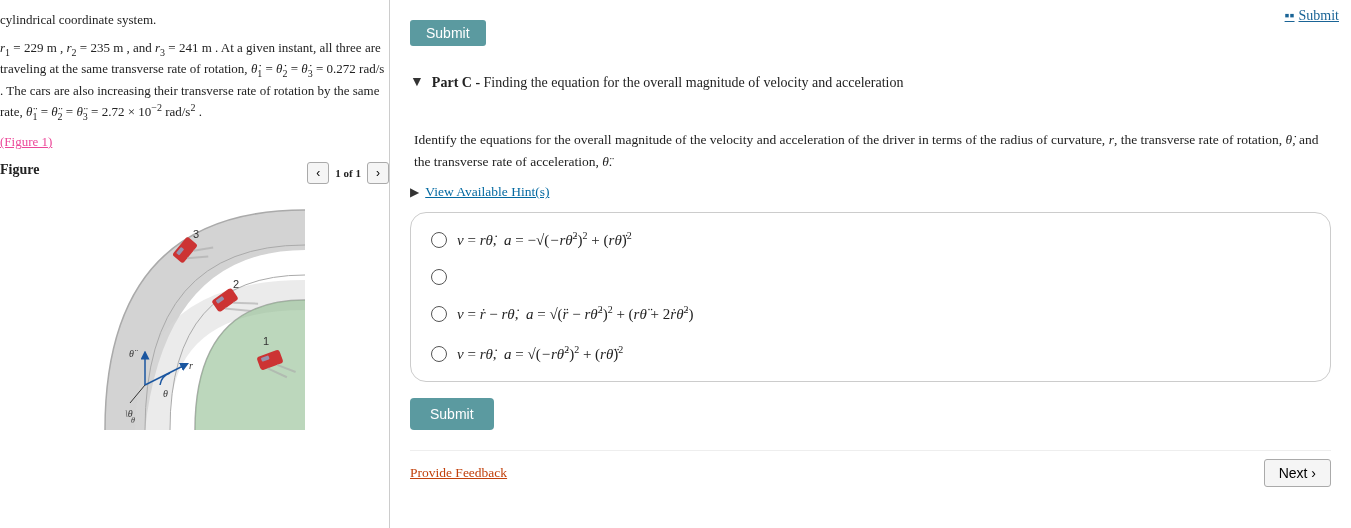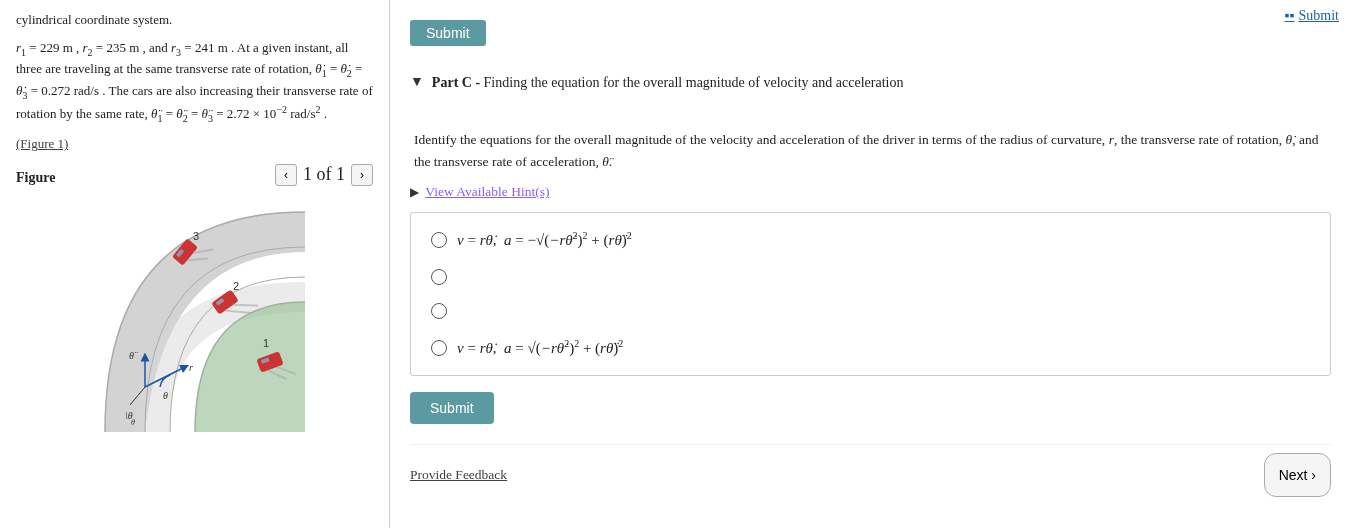--- a/index.html
+++ b/index.html
@@ -2,46 +2,46 @@
 <html><head>
   <meta charset="utf-8">
   <style>
     * { box-sizing: border-box; margin: 0; padding: 0; }
     body { font-family: Georgia, 'Times New Roman', serif; font-size: 14px; color: #222; background: #fff; display: flex; height: 528px; overflow: hidden; }
 
     
     .left-panel {
       width: 390px;
       min-width: 390px;
-      padding: 10px 16px;
+      padding: 10px 0;
       border-right: 1px solid #ccc;
       overflow-y: auto;
       font-size: 13px;
     }
     .left-panel p { margin-bottom: 8px; line-height: 1.5; }
-    .figure-link { color: #404040; text-decoration: underline; cursor: pointer; }
+    .figure-link { color: #ec4899; text-decoration: underline; cursor: pointer; }
     .figure-section { margin-top: 10px; }
     .figure-header {
       display: flex;
-      align-items: flex-end;
+      align-items: flex-start;
       justify-content: space-between;
       margin-bottom: 6px;
     }
     .figure-title { font-weight: bold; font-size: 14px; }
     .figure-nav { display: flex; align-items: center; gap: 6px; }
     .nav-btn {
       border: 1px solid #aaa;
       background: #f5f5f5;
       cursor: pointer;
       border-radius: 3px;
       width: 22px; height: 22px;
       display: flex; align-items: center; justify-content: center;
       font-size: 12px;
     }
-    .figure-counter { font-size: 18px; }
+    .figure-counter { font-size: 11px; font-weight: bold; }
     .figure-image {
       width: 220px;
       height: 240px;
       margin: 0 auto;
       position: relative;
       overflow: hidden;
     }
 
     
     .figure-svg { width: 100%; height: 100%; }
@@ -109,26 +109,26 @@
 
     
     .hints-section {
       display: flex;
       align-items: center;
       gap: 6px;
       margin-bottom: 12px;
       cursor: pointer;
     }
     .hint-arrow { color: #333; font-size: 12px; }
-    .hint-link { color: #8b5cf6; text-decoration: underline; font-size: 13.5px; }
+    .hint-link { color: #0369a1; text-decoration: underline; font-size: 13.5px; }
 
     
     .choices-box {
       border: 1px solid #ccc;
-      border-radius: 3px;
+      border-radius: 16px;
       padding: 16px 20px;
       margin-bottom: 16px;
       background: #fff;
     }
     .choice-item {
       display: flex;
       align-items: center;
       margin-bottom: 18px;
       gap: 10px;
       cursor: pointer;
@@ -163,30 +163,30 @@
     
     .bottom-bar {
       display: flex;
       align-items: center;
       justify-content: space-between;
       margin-top: 20px;
       padding-top: 8px;
       border-top: 1px solid #eee;
     }
     .feedback-link {
-      color: #404040;
+      color: #c2410c;
       text-decoration: underline;
       cursor: pointer;
       font-size: 13.5px;
     }
     .next-btn {
       background: #f5f5f5;
       border: 1px solid #aaa;
-      padding: 13px 14px;
-      border-radius: 12px;
+      padding: 5px 14px;
+      border-radius: 3px;
       cursor: pointer;
       font-size: 14px;
       display: flex;
       align-items: center;
       gap: 4px;
     }
     sup { font-size: 10px; vertical-align: super; }
     sub { font-size: 10px; vertical-align: sub; }
   </style>
 </head>
@@ -323,20 +323,23 @@
           <i>v</i> = <i>rθ̇</i>,&nbsp; <i>a</i> = −√(<i>−rθ̇</i><sup>2</sup>)<sup>2</sup> + (<i>rθ̈</i>)<sup>2</sup>
         </span>
       </div>
 
       <div class="choice-item">
         <span class="radio-btn"></span>
       </div>
 
       <div class="choice-item">
         <span class="radio-btn"></span>
+        <span class="math-text">
+          <i>v</i> = <i>ṙ</i> − <i>rθ̇</i>,&nbsp; <i>a</i> = √(<i>r̈</i> − <i>rθ̇</i><sup>2</sup>)<sup>2</sup> + (<i>rθ̈</i> + 2<i>ṙθ̇</i><sup>2</sup>)
+        </span>
       </div>
 
       <div class="choice-item">
         <span class="radio-btn"></span>
         <span class="math-text">
           <i>v</i> = <i>rθ̇</i>,&nbsp; <i>a</i> = √(<i>−rθ̇</i><sup>2</sup>)<sup>2</sup> + (<i>rθ̈</i>)<sup>2</sup>
         </span>
       </div>
 
     </div>

